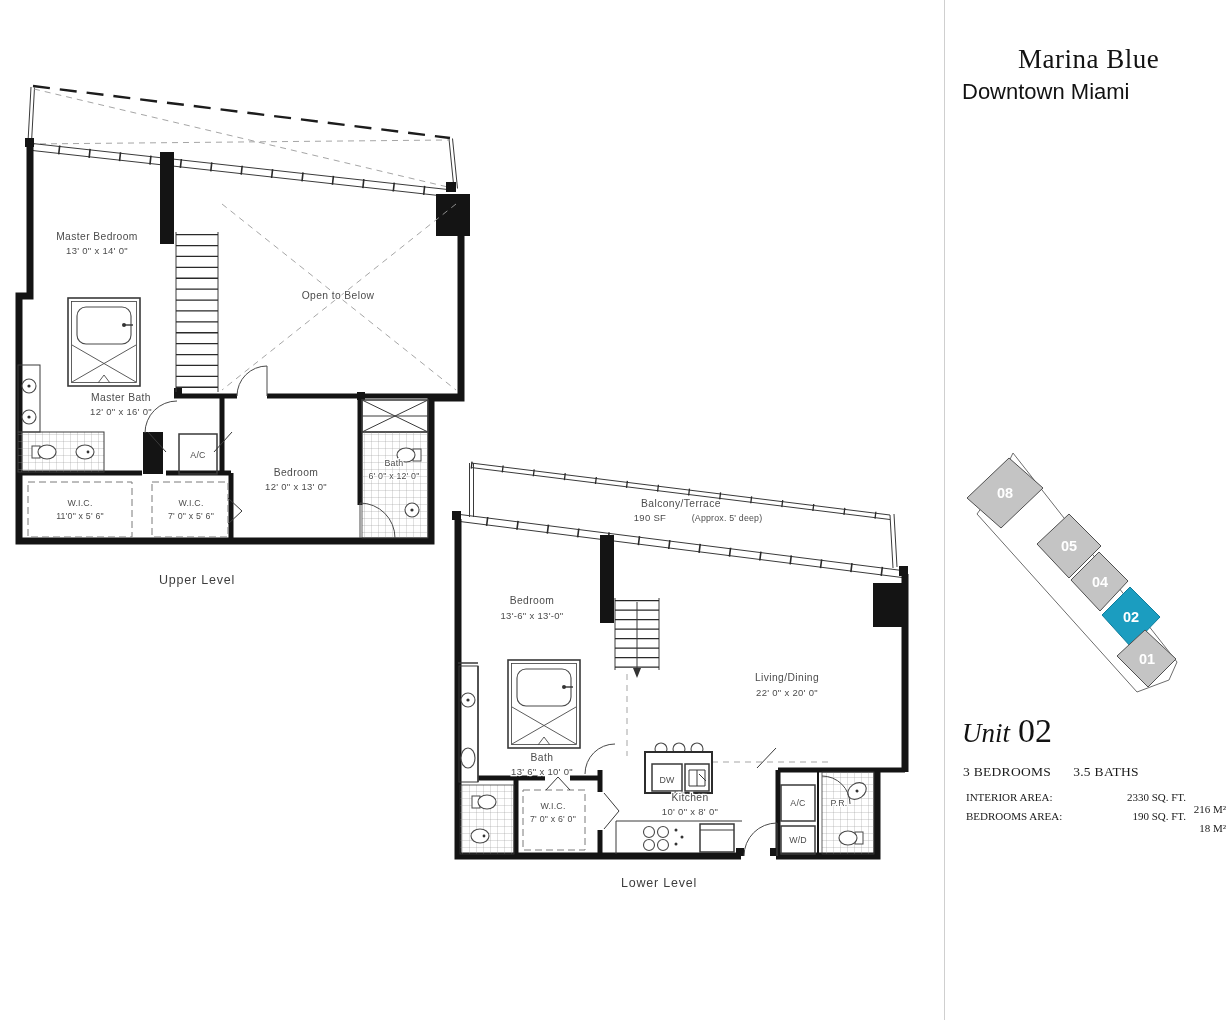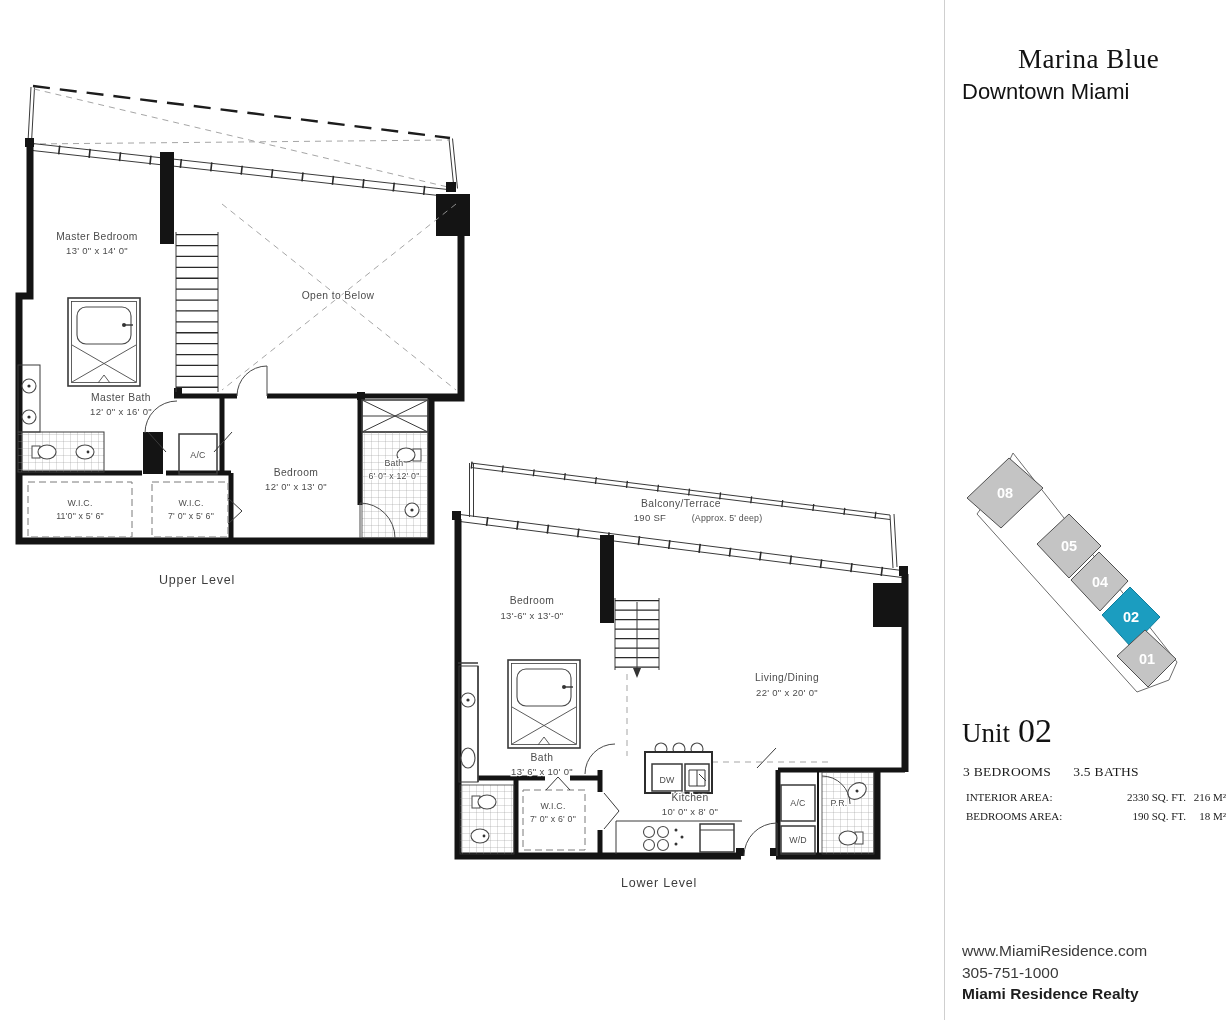--- a/index.html
+++ b/index.html
@@ -24,27 +24,27 @@
   .rdims{font:9.5px "Liberation Sans",sans-serif;fill:#4c4c4c;letter-spacing:.3px;
          text-anchor:middle;paint-order:stroke;stroke:#ffffff;stroke-width:2.5px;}
   .rsm{font:8.8px "Liberation Sans",sans-serif;fill:#4c4c4c;letter-spacing:.2px;
        text-anchor:middle;paint-order:stroke;stroke:#ffffff;stroke-width:2.2px;}
   .lvl{font:12.5px "Liberation Sans",sans-serif;fill:#3d3d3d;letter-spacing:.8px;text-anchor:middle;}
   
   .abs{position:absolute;}
   #brand-title{left:1018px;top:44px;font-family:"Liberation Serif",serif;font-size:27px;color:#121212;letter-spacing:.5px;}
   #brand-sub{left:962px;top:79px;font-family:Liberation Sans, sans-serif;font-size:22px;color:#121212;}
   #unit-title{left:962px;top:712px;font-family:"Liberation Serif",serif;color:#121212;}
-  #unit-title .prefix{font-size:27px;}
+  #unit-title .prefix{font-size:27px;font-style:italic;}
   #unit-title .num{font-size:34px;margin-left:8px;}
   #bed-bath{left:963px;top:764px;font-family:"Liberation Serif",serif;font-size:13.5px;color:#1a1a1a;letter-spacing:.3px;}
   #bed-bath .gap{display:inline-block;width:22px;}
   .area-row{left:966px;width:260px;height:17px;font-family:"Liberation Serif",serif;font-size:11px;color:#1a1a1a;}
   .area-row .imp{position:absolute;right:40px;text-align:center;}
-  .area-row .met{position:absolute;right:0px;}
+  .area-row .met{position:absolute;right:0px;margin-top:12px;}
   #footer{left:962px;top:940px;font-size:15.5px;color:#3a3a3a;line-height:21.5px;}
   #footer .company{font-weight:bold;color:#1d1d1d;}
   .kp-label{font:bold 14.5px "Liberation Sans",sans-serif;fill:#ffffff;text-anchor:middle;}
 </style>
 </head>
 <body>
 
 <div id="page">
 
   <svg class="abs" style="left:0;top:0" width="944" height="1020" viewBox="0 0 944 1020" xmlns="http://www.w3.org/2000/svg">
@@ -310,19 +310,14 @@
     <span>INTERIOR AREA:</span>
     <span class="imp">2330 SQ. FT.</span>
     <span class="met">216 M²</span>
   </div>
   <div class="abs area-row" style="top:810px">
     <span>BEDROOMS AREA:</span>
     <span class="imp">190 SQ. FT.</span>
     <span class="met">18 M²</span>
   </div>
 
-  <div id="footer" class="abs">
-    <div>www.MiamiResidence.com</div>
-    <div>305-751-1000</div>
-    <div class="company">Miami Residence Realty</div>
-  </div>
 
 </div>
 
 </body></html>

